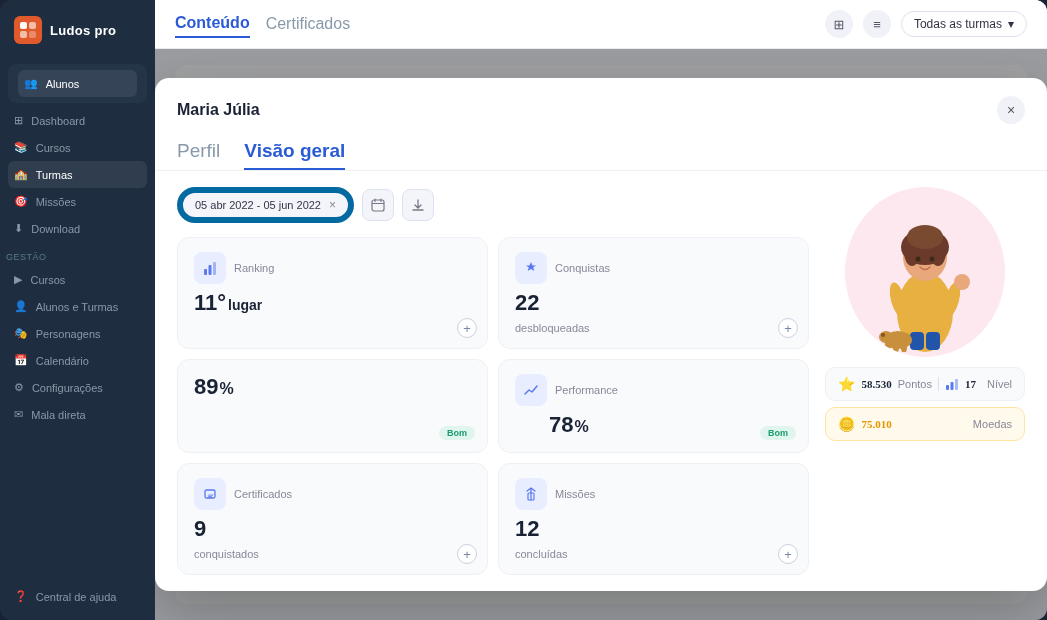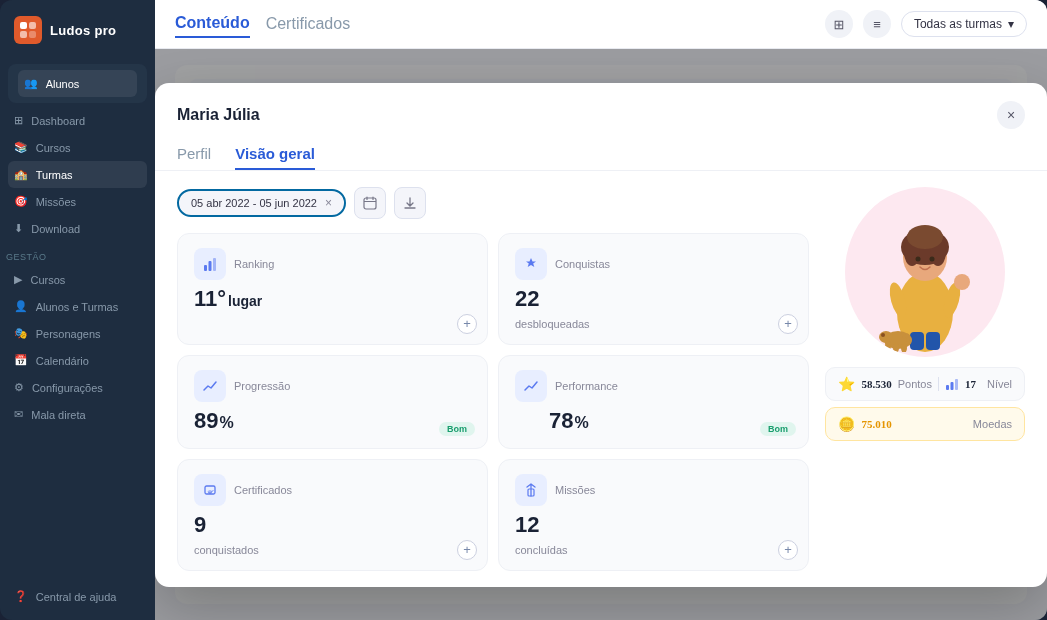--- a/index.html
+++ b/index.html
@@ -242,21 +242,21 @@
       color: #556;
       border: none;
     }
     .modal-tabs {
       display: flex;
       gap: 24px;
       padding: 10px 22px 0;
       border-bottom: 1px solid #eef0f5;
     }
     .modal-tab {
-      font-size: 15px;
+      font-size: 19px;
       color: #8899aa;
       cursor: pointer;
       padding: 6px 0;
     }
     .modal-tab.active {
       color: #2a5bd7;
       border-bottom: 2px solid #2a5bd7;
       font-weight: 600;
     }
     .modal-body {
@@ -287,21 +287,21 @@
       display: flex;
       align-items: center;
       gap: 8px;
       margin-bottom: 4px;
     }
     .date-chip {
       display: flex;
       align-items: center;
       gap: 6px;
       background: #f4f5fa;
-      border: 2px solid #0369a1;
+      border: 6px solid #0369a1;
       border-radius: 20px;
       padding: 5px 12px;
       font-size: 11px;
       color: #334;
     }
     .date-chip-x {
       color: #889;
       cursor: pointer;
       font-size: 12px;
       margin-left: 2px;
@@ -646,28 +646,20 @@
                       </svg>
                     </div>
                     <span class="stat-label">Conquistas</span>
                   </div>
                   <span class="stat-value">22</span>
                   <span class="stat-sub">desbloqueadas</span>
                   <div class="stat-add-btn">+</div>
                 </div>
 
                 <div class="stat-card">
-                  <div class="stat-card-header">
-                    <div class="stat-icon">
-                      <svg width="16" height="16" viewBox="0 0 16 16" fill="none">
-                        <path d="M2 12l4-4 3 2 5-6" stroke="#5b7af0" stroke-width="1.5" stroke-linecap="round" stroke-linejoin="round"></path>
-                      </svg>
-                    </div>
-                    <span class="stat-label">Progressão</span>
-                  </div>
                   <div style="display:flex; align-items:baseline; gap:1px;">
                     <span class="stat-value">89</span>
                     <span style="font-size:16px; color:#1a2235; font-weight:600;">%</span>
                   </div>
                   <span class="stat-badge bom">Bom</span>
                 </div>
 
                 <div class="stat-card">
                   <div class="stat-card-header">
                     <div class="stat-icon">

